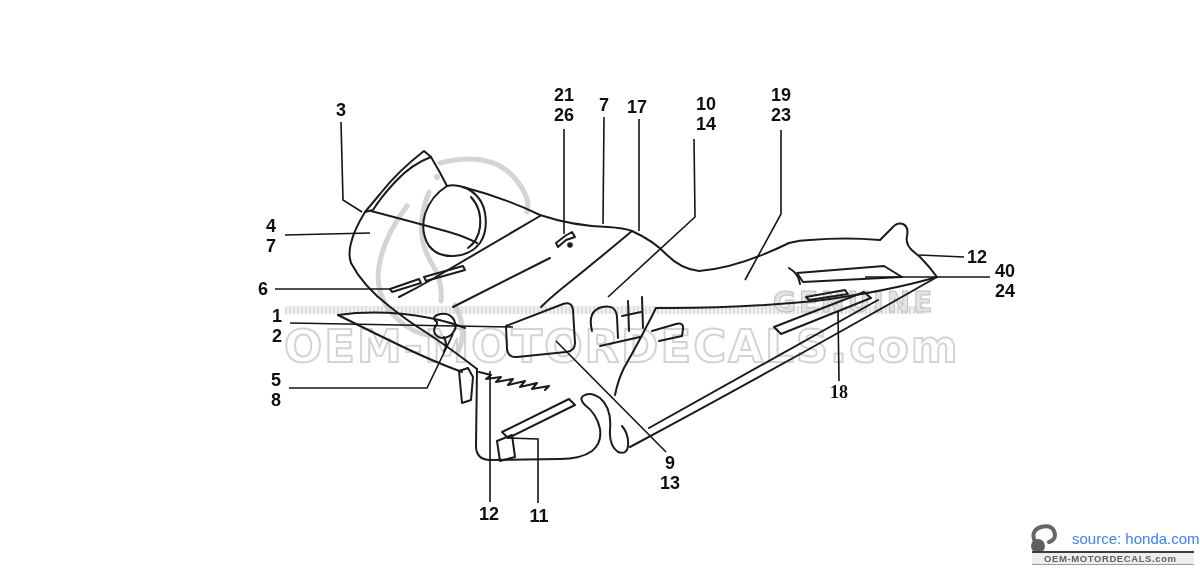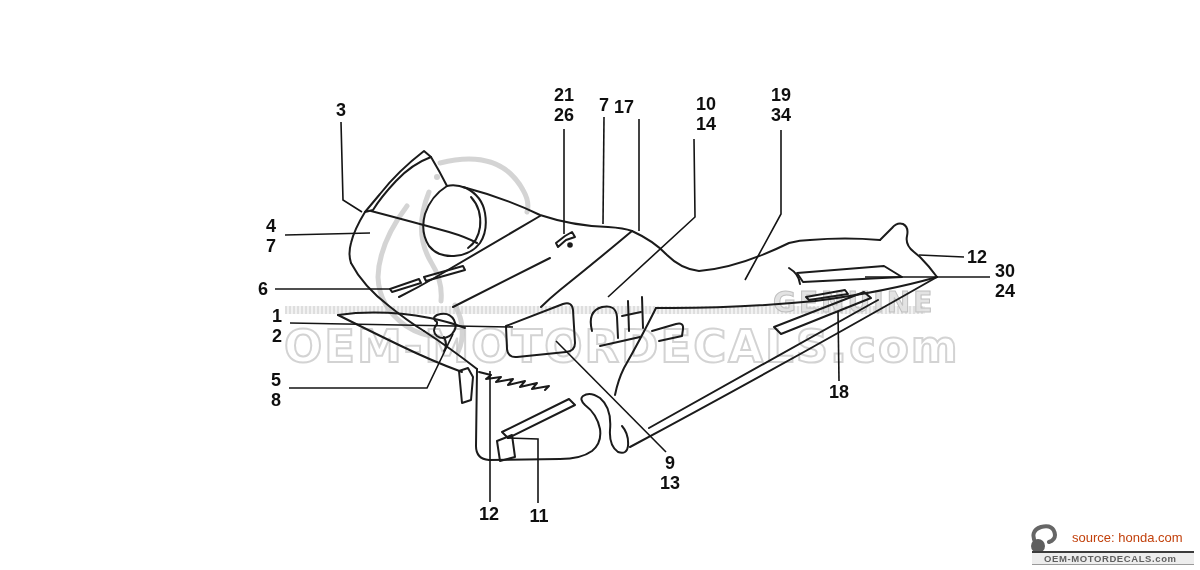--- a/index.html
+++ b/index.html
@@ -21,21 +21,21 @@
   #art .swirl circle{fill:#c6c6c6;stroke:none;opacity:.8;}
   #art .dot{fill:#1b1b1b;stroke:none;}
   #leaders{z-index:3;}
   #leaders polyline{fill:none;stroke:#141414;stroke-width:1.6;}
   #callouts{position:absolute;left:0;top:0;width:100%;height:100%;z-index:4;}
   .callout{position:absolute;transform:translate(-50%,-50%);text-align:center;
            font-weight:bold;font-size:18px;line-height:1.12;color:#0f0f0f;white-space:nowrap;}
   
   .attribution{position:absolute;right:0;bottom:0;z-index:5;width:180px;height:48px;}
   .attr-icon{position:absolute;left:8px;top:2px;}
-  .src-text{position:absolute;left:52px;top:8px;font-size:13px;color:#c2410c;white-space:nowrap;}
+  .src-text{position:absolute;left:52px;top:8px;font-size:15px;color:#3b82f6;white-space:nowrap;}
   .brand-strip{position:absolute;left:12px;top:29px;width:162px;height:11px;background:#ededed;
            border-top:2px solid #3c3c3c;border-bottom:1px solid #9a9a9a;
            display:flex;align-items:center;}
   .brand-strip span{font-size:9.5px;font-weight:bold;letter-spacing:.6px;color:#5f5f5f;
            padding-left:12px;white-space:nowrap;}
 </style>
 </head>
 <body>
 
 <div class="stage">
@@ -135,54 +135,54 @@
       <div class="callout" style="left: 341px; top: 110px;">
         <div>3</div>
       </div>
       <div class="callout" style="left: 564px; top: 105px;">
         <div>21</div>
         <div>26</div>
       </div>
       <div class="callout" style="left: 604px; top: 105px;">
         <div>7</div>
       </div>
-      <div class="callout" style="left: 624px; top: 107px;">
+      <div class="callout" style="left: 637px; top: 107px;">
         <div>17</div>
       </div>
       <div class="callout" style="left: 694px; top: 114px; margin-left: 12px;">
         <div>10</div>
         <div>14</div>
       </div>
       <div class="callout" style="left: 781px; top: 105px; text-align: center;">
         <div>19</div>
-        <div>34</div>
+        <div>23</div>
       </div>
       <div class="callout" style="left: 271px; top: 236px;">
         <div>4</div>
         <div>7</div>
       </div>
       <div class="callout" style="left: 977px; top: 257px;">
         <div>12</div>
       </div>
       <div class="callout" style="left: 263px; top: 289px;">
         <div>6</div>
       </div>
       <div class="callout" style="left: 1005px; top: 281px;">
-        <div>30</div>
+        <div>40</div>
         <div>24</div>
       </div>
       <div class="callout" style="left: 277px; top: 326px;">
         <div>1</div>
         <div>2</div>
       </div>
       <div class="callout" style="left: 276px; top: 390px;">
         <div>5</div>
         <div>8</div>
       </div>
-      <div class="callout" style="left: 839px; top: 392px;">
+      <div class="callout" style="left: 839px; top: 392px; font-family: Liberation Serif, serif;">
         <div>18</div>
       </div>
       <div class="callout" style="left: 670px; top: 473px;">
         <div>9</div>
         <div>13</div>
       </div>
       <div class="callout" style="left: 489px; top: 514px;">
         <div>12</div>
       </div>
       <div class="callout" style="left: 539px; top: 516px;">

